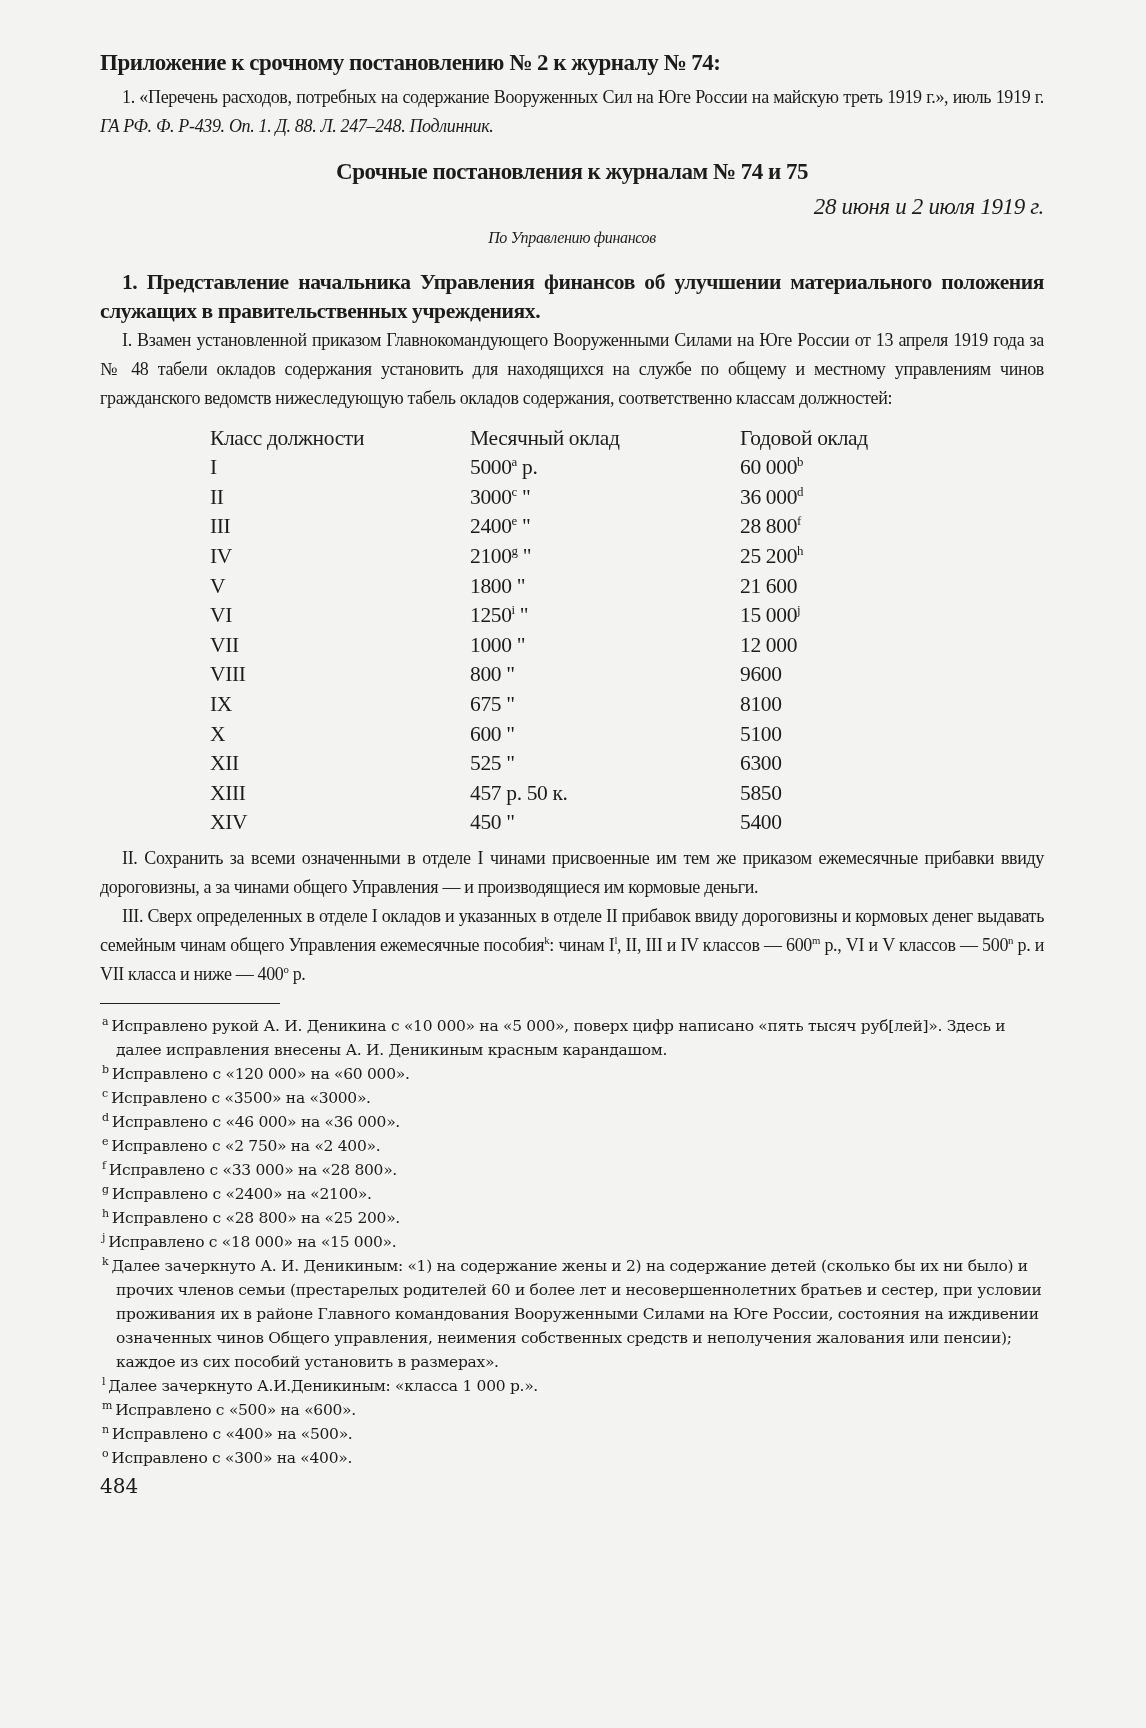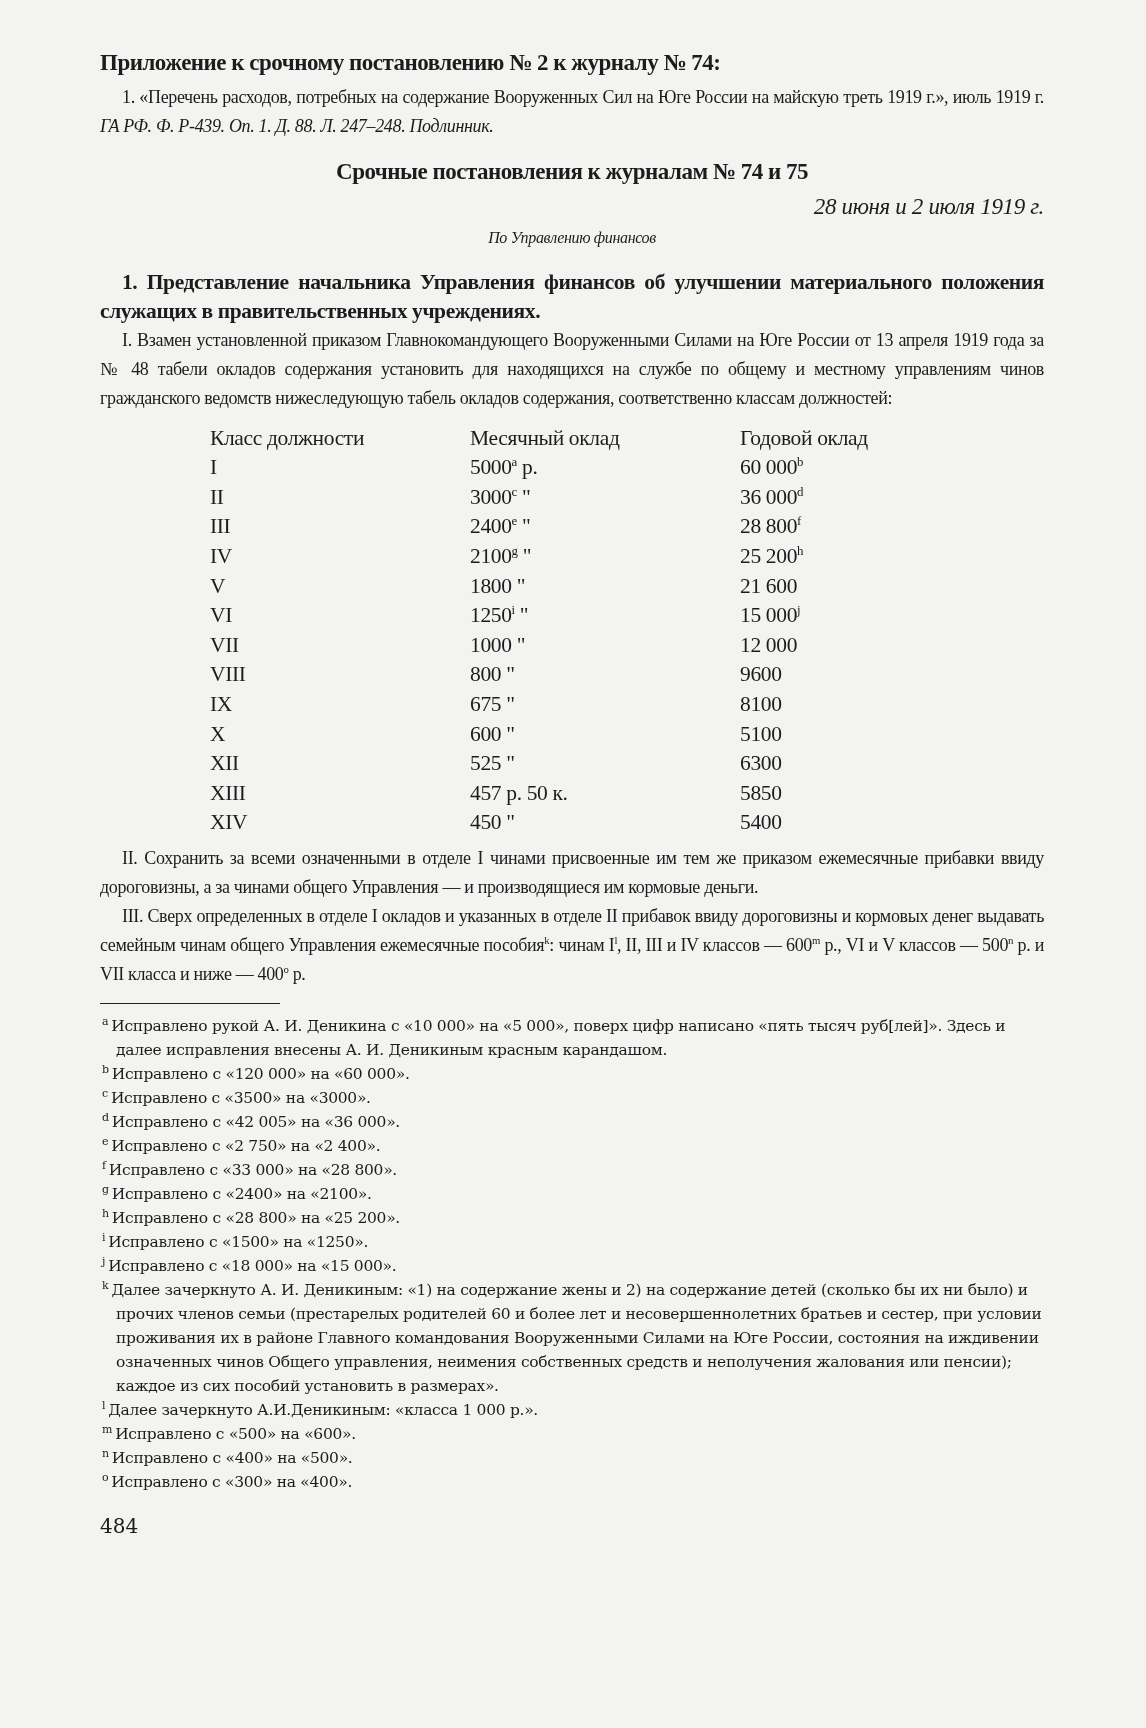--- a/index.html
+++ b/index.html
@@ -28,21 +28,21 @@
   table.salary td, table.salary th { padding: 0; height: 29.6px; font-weight: normal; text-align: left; }
   table.salary th { height: 30px; }
   .col-class { width: 230px; text-align: center; }
   .col-monthly { width: 270px; padding-left: 30px !important; }
   .col-yearly { width: 200px; }
 
   .footnote-rule { width: 180px; border-top: 1.5px solid #222; margin: 14px 0 10px 0; }
   .notes { font-family: "DejaVu Serif", serif; font-size: 15.5px; line-height: 24px; letter-spacing: -0.3px; }
   .note { padding-left: 16px; text-indent: -14px; }
   .note sup { font-size: 11px; vertical-align: 6px; margin-right: 3px; }
-  .page-num { font-family: "DejaVu Serif", serif; font-size: 20px; margin-top: 20px; }
+  .page-num { font-family: "DejaVu Serif", serif; font-size: 20px; margin-top: 4px; }
 </style>
 </head>
 <body>
 
 <div class="page">
 
   <h1 class="appendix narrow">Приложение к срочному постановлению № 2 к журналу № 74:</h1>
   <p class="narrow justify indent"><span>1. «Перечень расходов, потребных на содержание Вооруженных Сил на Юге России на майскую треть 1919 г.», июль 1919 г. </span><span class="ital">ГА РФ. Ф. Р-439. Оп. 1. Д. 88. Л. 247–248. Подлинник.</span></p>
 
   <h2 class="section narrow">Срочные постановления к журналам № 74 и 75</h2>
@@ -130,26 +130,25 @@
   </table>
 
   <p class="narrow justify indent">II. Сохранить за всеми означенными в отделе I чинами присвоенные им тем же приказом ежемесячные прибавки ввиду дороговизны, а за чинами общего Управления — и производящиеся им кормовые деньги.</p>
   <p class="narrow justify indent"><span>III. Сверх определенных в отделе I окладов и указанных в отделе II прибавок ввиду дороговизны и кормовых денег выдавать семейным чинам общего Управления ежемесячные пособия</span><sup>k</sup><span>: чинам I</span><sup>l</sup><span>, II, III и IV классов — 600</span><sup>m</sup><span> р., VI и V классов — 500</span><sup>n</sup><span> р. и VII класса и ниже — 400</span><sup>o</sup><span> р.</span></p>
 
   <div class="footnote-rule"></div>
   <div class="notes" id="notes">
       <p class="note"><sup>a</sup><span>Исправлено рукой А. И. Деникина с «10 000» на «5 000», поверх цифр написано «пять тысяч руб[лей]». Здесь и далее исправления внесены А. И. Деникиным красным карандашом.</span></p>
       <p class="note"><sup>b</sup><span>Исправлено с «120 000» на «60 000».</span></p>
       <p class="note"><sup>c</sup><span>Исправлено с «3500» на «3000».</span></p>
-      <p class="note"><sup>d</sup><span>Исправлено с «42 005» на «36 000».</span></p>
+      <p class="note"><sup>d</sup><span>Исправлено с «46 000» на «36 000».</span></p>
       <p class="note"><sup>e</sup><span>Исправлено с «2 750» на «2 400».</span></p>
       <p class="note"><sup>f</sup><span>Исправлено с «33 000» на «28 800».</span></p>
       <p class="note"><sup>g</sup><span>Исправлено с «2400» на «2100».</span></p>
       <p class="note"><sup>h</sup><span>Исправлено с «28 800» на «25 200».</span></p>
-      <p class="note"><sup>i</sup><span>Исправлено с «1500» на «1250».</span></p>
       <p class="note"><sup>j</sup><span>Исправлено с «18 000» на «15 000».</span></p>
       <p class="note"><sup>k</sup><span>Далее зачеркнуто А. И. Деникиным: «1) на содержание жены и 2) на содержание детей (сколько бы их ни было) и прочих членов семьи (престарелых родителей 60 и более лет и несовершеннолетних братьев и сестер, при условии проживания их в районе Главного командования Вооруженными Силами на Юге России, состояния на иждивении означенных чинов Общего управления, неимения собственных средств и неполучения жалования или пенсии); каждое из сих пособий установить в размерах».</span></p>
       <p class="note"><sup>l</sup><span>Далее зачеркнуто А.И.Деникиным: «класса 1 000 р.».</span></p>
       <p class="note"><sup>m</sup><span>Исправлено с «500» на «600».</span></p>
       <p class="note"><sup>n</sup><span>Исправлено с «400» на «500».</span></p>
       <p class="note"><sup>o</sup><span>Исправлено с «300» на «400».</span></p>
     </div>
 
   <div class="page-num">484</div>
 </div>

